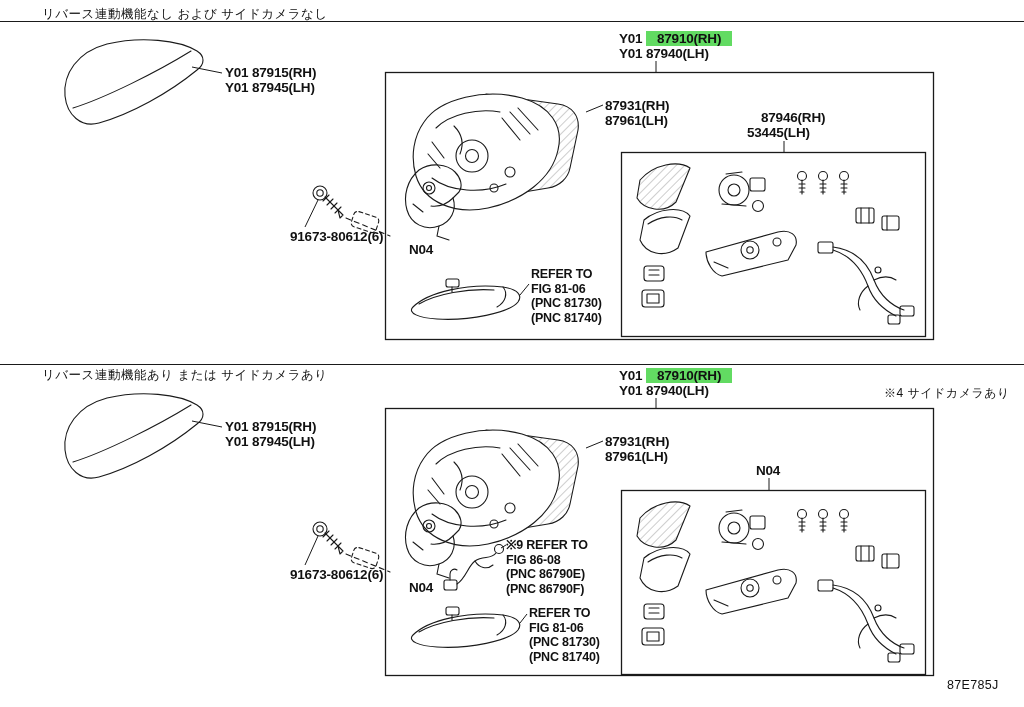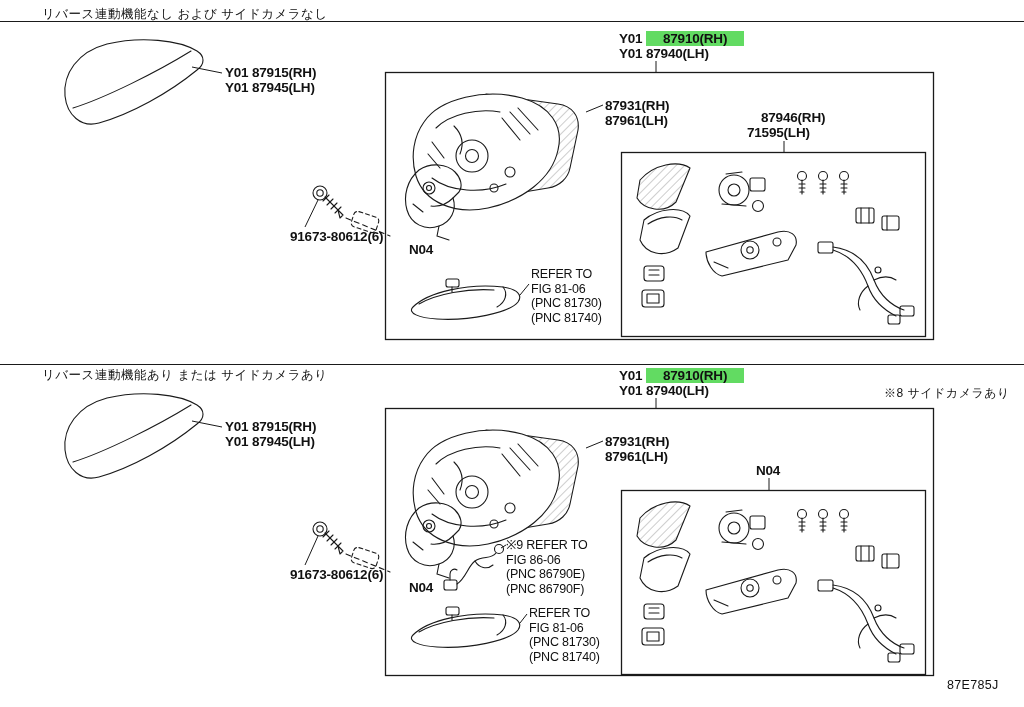--- a/index.html
+++ b/index.html
@@ -3,23 +3,23 @@
 <meta charset="utf-8">
 <style>
   html,body{margin:0;padding:0;background:#fff;}
   .page{position:relative;width:1024px;height:707px;background:#ffffff;overflow:hidden;
         font-family:"Liberation Sans",sans-serif;color:#111;}
   .section{position:absolute;left:0;width:967px;}
   svg.layer{position:absolute;left:0;top:0;display:block;}
   .jp{position:absolute;font-size:12.5px;font-weight:400;letter-spacing:.5px;white-space:nowrap;}
   .label{position:absolute;font-weight:700;font-size:13.5px;letter-spacing:-.2px;
          white-space:nowrap;line-height:15px;}
-  .refer{position:absolute;font-weight:400;font-size:12.5px;line-height:14.5px;
+  .refer{position:absolute;font-weight:700;font-size:12.5px;line-height:14.5px;
          letter-spacing:-.2px;white-space:nowrap;}
-  .hl{background:#62db62;padding:0 17px;}
+  .hl{background:#62db62;padding:0 11px;}
   .code{position:absolute;font-weight:400;font-size:12.5px;letter-spacing:.3px;}
 </style>
 </head>
 <body>
 
 <div class="page">
 
   <svg width="0" height="0" style="position:absolute" aria-hidden="true">
     <defs>
       <pattern id="hatch" width="6" height="6" patternUnits="userSpaceOnUse" patternTransform="rotate(45)">
@@ -147,21 +147,21 @@
     <div class="label" style="left:619px;top:31px"><span>Y01 </span><span class="hl">87910(RH)</span></div>
     <div class="label" style="left:619px;top:46px">Y01 87940(LH)</div>
 
     <div class="label" style="left:225px;top:65px">Y01 87915(RH)</div>
     <div class="label" style="left:225px;top:80px">Y01 87945(LH)</div>
 
     <div class="label" style="left:605px;top:98px">87931(RH)</div>
     <div class="label" style="left:605px;top:113px">87961(LH)</div>
 
     <div class="label" style="left:761px;top:110px">87946(RH)</div>
-    <div class="label" style="left:747px;top:125px">71595(LH)</div>
+    <div class="label" style="left:747px;top:125px">53445(LH)</div>
 
     <div class="label" style="left:290px;top:229px">91673-80612(6)</div>
     <div class="label" style="left:409px;top:242px">N04</div>
 
     <div class="refer" style="left:531px;top:267px">
       <div>REFER TO</div>
       <div>FIG 81-06</div>
       <div>(PNC 81730)</div>
       <div>(PNC 81740)</div>
     </div>
@@ -184,39 +184,39 @@
         <path d="M656,50 L656,60" fill="none"></path>
         <path d="M586,100 L603,93" fill="none"></path>
         <path d="M769,130 L769,142" fill="none"></path>
         <path d="M318,188 L305,217" fill="none"></path>
         <path d="M501,200 L506,197" fill="none"></path>
         <path d="M520,275 L527,266" fill="none"></path>
       </g>
     </svg>
 
     <div class="jp" style="left:42px;top:19px">リバース連動機能あり または サイドカメラあり</div>
-    <div class="jp" style="left:884px;top:37px;font-size:12px">※8 サイドカメラあり</div>
+    <div class="jp" style="left:884px;top:37px;font-size:12px">※4 サイドカメラあり</div>
 
     <div class="label" style="left:619px;top:20px"><span>Y01 </span><span class="hl">87910(RH)</span></div>
     <div class="label" style="left:619px;top:35px">Y01 87940(LH)</div>
 
     <div class="label" style="left:225px;top:71px">Y01 87915(RH)</div>
     <div class="label" style="left:225px;top:86px">Y01 87945(LH)</div>
 
     <div class="label" style="left:605px;top:86px">87931(RH)</div>
     <div class="label" style="left:605px;top:101px">87961(LH)</div>
 
     <div class="label" style="left:756px;top:115px">N04</div>
 
     <div class="label" style="left:290px;top:219px">91673-80612(6)</div>
     <div class="label" style="left:409px;top:232px">N04</div>
 
     <div class="refer" style="left:506px;top:190px">
       <div>※9 REFER TO</div>
-      <div>FIG 86-06</div>
+      <div>FIG 86-08</div>
       <div>(PNC 86790E)</div>
       <div>(PNC 86790F)</div>
     </div>
 
     <div class="refer" style="left:529px;top:258px">
       <div>REFER TO</div>
       <div>FIG 81-06</div>
       <div>(PNC 81730)</div>
       <div>(PNC 81740)</div>
     </div>

